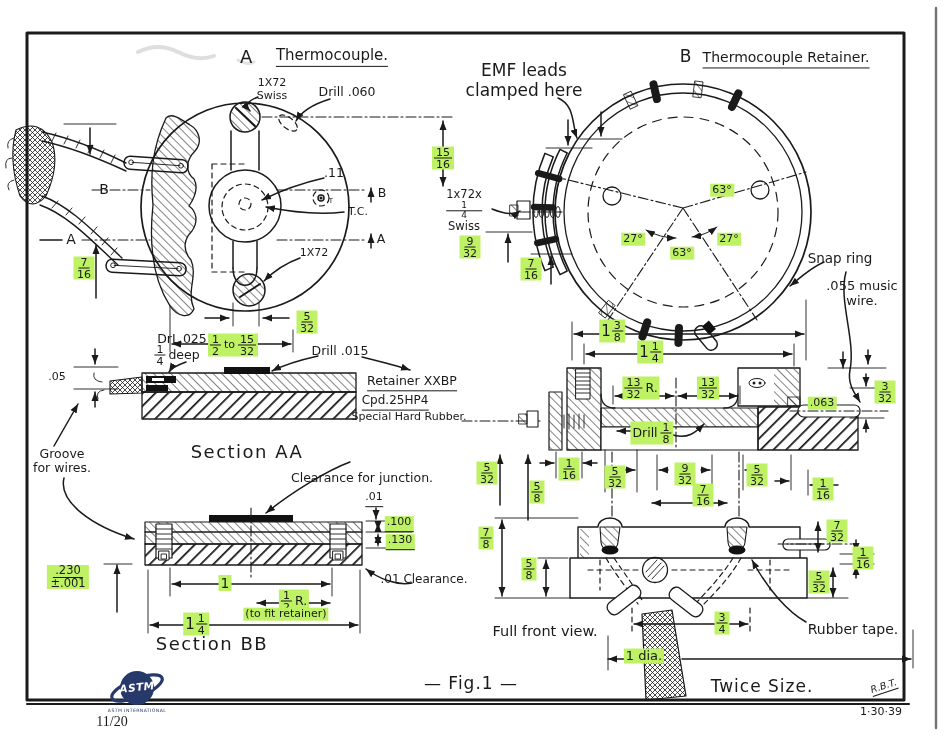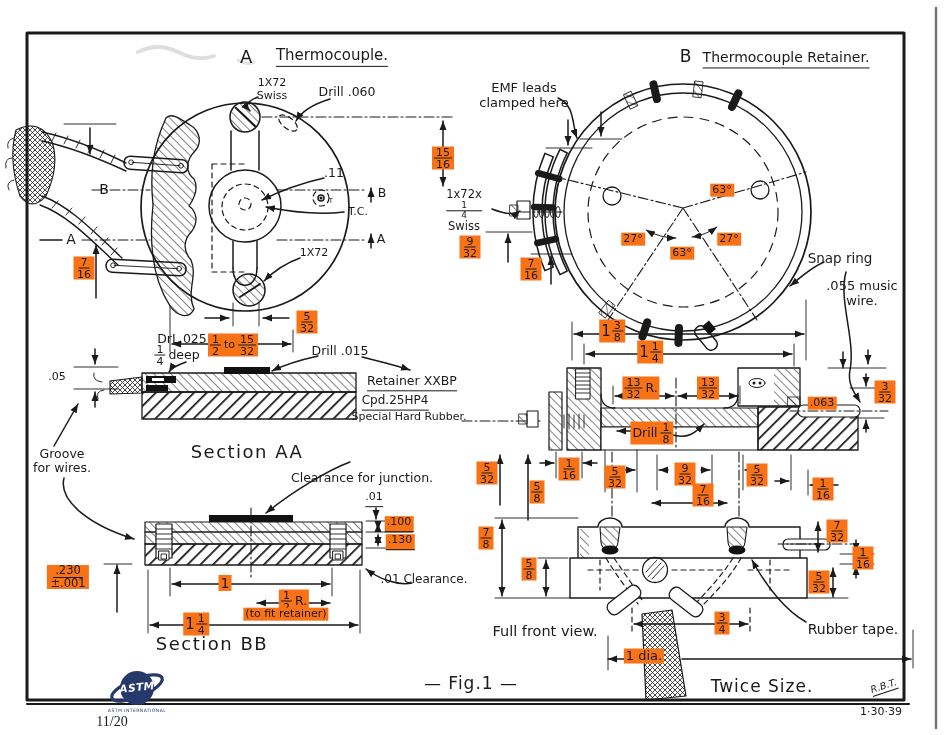--- a/index.html
+++ b/index.html
@@ -5,21 +5,21 @@
   html,body{margin:0;padding:0;background:#fff;}
   #stage{position:relative;width:950px;height:735px;background:#fff;overflow:hidden;
          font-family:"DejaVu Sans",sans-serif;color:#1a1a1a;}
   #stage svg{position:absolute;left:0;top:0;}
   .ink{stroke:#1a1a1a;fill:none;stroke-width:1.5;stroke-linecap:round;stroke-linejoin:round;}
   .thin{stroke-width:0.9;}
   .dd{stroke-dasharray:10 3 2 3;stroke-width:1.1;}
   .dsh{stroke-dasharray:5 4;stroke-width:1.2;}
   .lbl{position:absolute;transform:translate(-50%,-50%);white-space:nowrap;text-align:center;
        font-size:12.5px;line-height:1.15;color:#1a1a1a;}
-  .bg{background:#f97316;padding:0 2px;}
+  .bg{background:#bef264;padding:0 2px;}
   .ul{border-bottom:1.4px solid #1a1a1a;padding-bottom:2px;}
   .big{font-size:18px;letter-spacing:1.5px;}
   .t15{font-size:15px;}
   .t14{font-size:14px;}
   .t11{font-size:11px;}
   .t17{font-size:17px;letter-spacing:1px;}
   .frc{display:inline-flex;flex-direction:column;align-items:center;line-height:1;font-size:11px;}
   .frc .n{border-bottom:1.3px solid #1a1a1a;padding:0 2px;}
   .frc .d{padding:0 1.5px;}
   .mix{display:inline-flex;align-items:center;gap:1px;}
@@ -445,21 +445,21 @@
         <span class="n">1</span>
         <span class="d">4</span>
       </span>
 </div>
 <div class="lbl bg t11" style="left:286px;top:614px">(to fit retainer)</div>
 <div class="lbl big" style="left:212px;top:644px">Section BB</div>
 <div class="lbl" style="left:424px;top:580px;font-size:12px">.01 Clearance.</div>
 
 <div class="lbl t17" style="left:686px;top:57px">B</div>
 <div class="lbl t14 ul" style="left:786px;top:59px">Thermocouple Retainer.</div>
-<div class="lbl stack" style="left:524px;top:96px;font-size:13px">
+<div class="lbl stack" style="left:524px;top:81px;font-size:17px">
   <span>EMF leads</span>
       <span>clamped here</span>
 </div>
 <div class="lbl stack" style="left:464px;top:211px;font-size:11.5px">
   <span class="row">
         <span>1x72x</span>
         <span class="frc" style="font-size:9px">
           <span class="n">1</span>
           <span class="d">4</span>
         </span>

